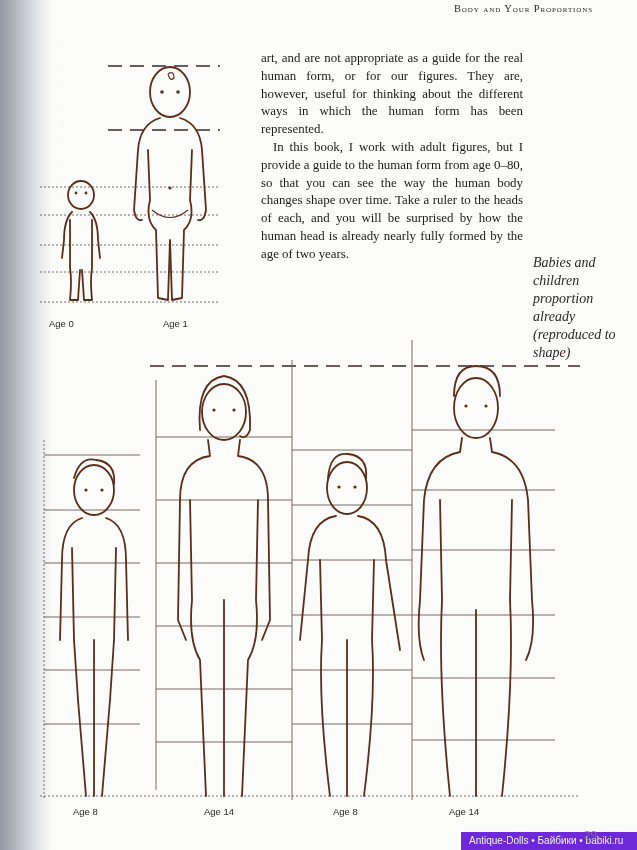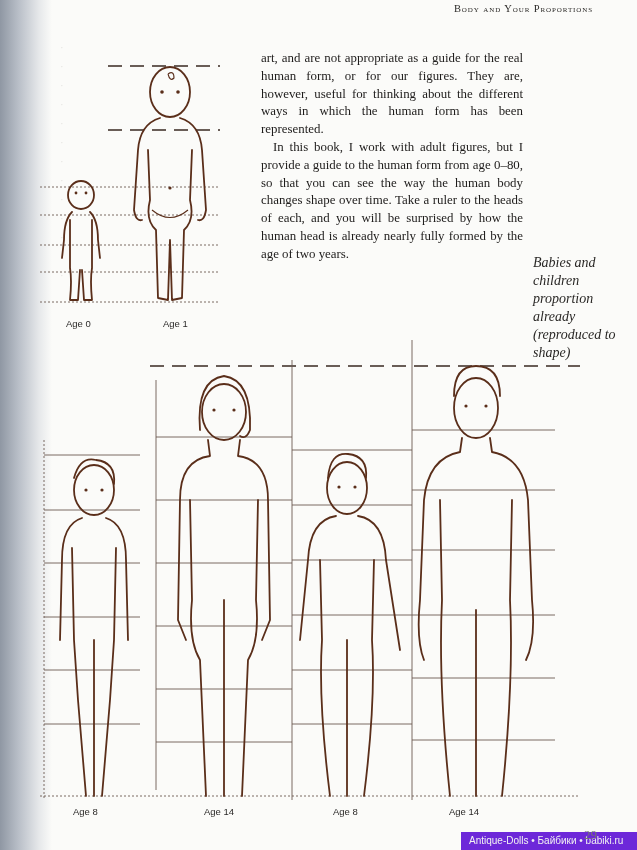--- a/index.html
+++ b/index.html
@@ -169,21 +169,21 @@
   <g>
     <ellipse class="fig-line" cx="476" cy="408" rx="22" ry="30"></ellipse>
     <path class="fig-line" d="M454 396 Q454 366 476 366 Q500 366 500 396"></path>
     <path class="fig-line" d="M462 438 L460 452 Q428 458 424 500 L420 600 Q416 640 424 660 M490 438 L492 452 Q524 458 528 500 L532 600 Q536 640 526 660"></path>
     <path class="fig-line" d="M440 500 L442 600 Q438 680 450 796 M512 500 L510 600 Q514 680 502 796 M476 610 L476 796"></path>
     <circle cx="466" cy="406" r="1.6" fill="#5a2e1a"></circle>
       <circle cx="486" cy="406" r="1.6" fill="#5a2e1a"></circle>
   </g>
 </svg>
 
-<div class="fig-label" style="left:66px;top:318px;">Age 0</div>
+<div class="fig-label" style="left:49px;top:318px;">Age 0</div>
 <div class="fig-label" style="left:163px;top:318px;">Age 1</div>
 <div class="fig-label" style="left:73px;top:806px;">Age 8</div>
 <div class="fig-label" style="left:204px;top:806px;">Age 14</div>
 <div class="fig-label" style="left:333px;top:806px;">Age 8</div>
 <div class="fig-label" style="left:449px;top:806px;">Age 14</div>
 
 <div class="watermark">Antique-Dolls • Байбики • babiki.ru</div>
 <div class="page-number">29</div>
 
 </body></html>

